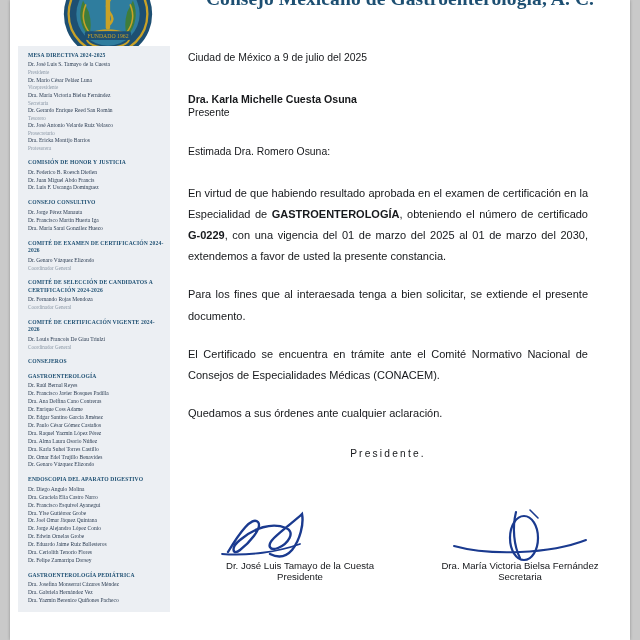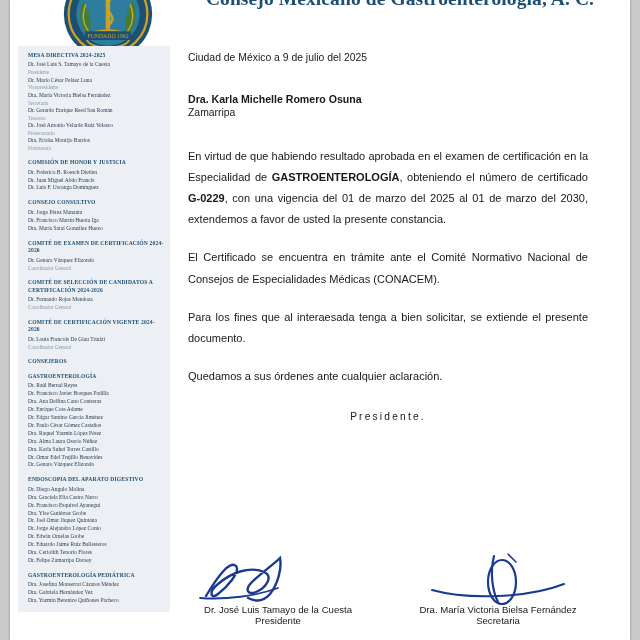--- a/index.html
+++ b/index.html
@@ -62,22 +62,22 @@
   .para{
     font-size:11px;line-height:1.92;text-align:justify;
     margin-bottom:17px;
   }
   .para b{font-weight:700;}
   .sign-head{
     font-size:10.2px;text-align:center;letter-spacing:2.2px;
     margin-top:24px;margin-bottom:2px;
   }
   .sigs{
-    position:absolute;left:168px;top:560px;width:420px;
-    display:flex;justify-content:space-between;margin-top:44px;
+    position:absolute;left:190px;top:560px;width:420px;
+    display:flex;justify-content:space-between;
   }
   .sig-col{width:200px;text-align:center;position:relative;}
   .sig-ink{position:absolute;left:0;top:-54px;width:200px;height:58px;}
   .sig-name{font-family:"Liberation Sans",sans-serif;font-size:9.6px;color:#16181b;white-space:nowrap;}
   .sig-role{font-family:"Liberation Sans",sans-serif;font-size:9.6px;color:#16181b;}
 </style>
 </head>
 <body>
 
 <div class="page">
@@ -178,29 +178,30 @@
       <div class="sb-sec">
         <div class="sb-head">GASTROENTEROLOGÍA PEDIÁTRICA</div>
         <div class="sb-name">Dra. Josefina Monserrat Cázares Méndez</div>
         <div class="sb-name">Dra. Gabriela Hernández Vez</div>
         <div class="sb-name">Dra. Yazmín Berenice Quiñones Pacheco</div>
       </div>
     </div>
 
   <div class="body">
     <div class="date">Ciudad de México a 9 de julio del 2025</div>
-    <div class="addressee">Dra. Karla Michelle Romero Osuna</div>
-    <div class="presente">Zamarripa</div>
+    <div class="addressee">Dra. Karla Michelle Cuesta Osuna</div>
+    <div class="presente">Presente</div>
+    <div class="salute">Estimada Dra. Romero Osuna:</div>
 
     <div class="para">
       <span>En virtud de que habiendo resultado aprobada en el examen de certificación en la Especialidad de </span><b>GASTROENTEROLOGÍA</b><span>, obteniendo el número de certificado </span><b>G-0229</b><span>, con una vigencia del 01 de marzo del 2025 al 01 de marzo del 2030, extendemos a favor de usted la presente constancia.</span>
     </div>
 
+    <div class="para">Para los fines que al interaesada tenga a bien solicitar, se extiende el presente documento.</div>
     <div class="para">El Certificado se encuentra en trámite ante el Comité Normativo Nacional de Consejos de Especialidades Médicas (CONACEM).</div>
-    <div class="para">Para los fines que al interaesada tenga a bien solicitar, se extiende el presente documento.</div>
     <div class="para">Quedamos a sus órdenes ante cualquier aclaración.</div>
 
     <div class="sign-head">Presidente.</div>
   </div>
 
   <div class="sigs">
     <div class="sig-col">
       <svg class="sig-ink" viewBox="0 0 200 58">
         <path d="M28 46 C40 26 52 10 58 16 C63 22 48 38 40 44 C33 50 30 42 40 34 C54 22 72 16 86 22 C96 26 88 38 78 42 C70 45 66 40 74 32 C82 24 96 14 102 8 C104 18 100 34 92 44 C86 51 78 52 70 48" fill="none" stroke="#1a3a8f" stroke-width="2.4" stroke-linecap="round"></path>
         <path d="M22 48 C48 50 78 46 100 38" fill="none" stroke="#1a3a8f" stroke-width="1.8" stroke-linecap="round"></path>

